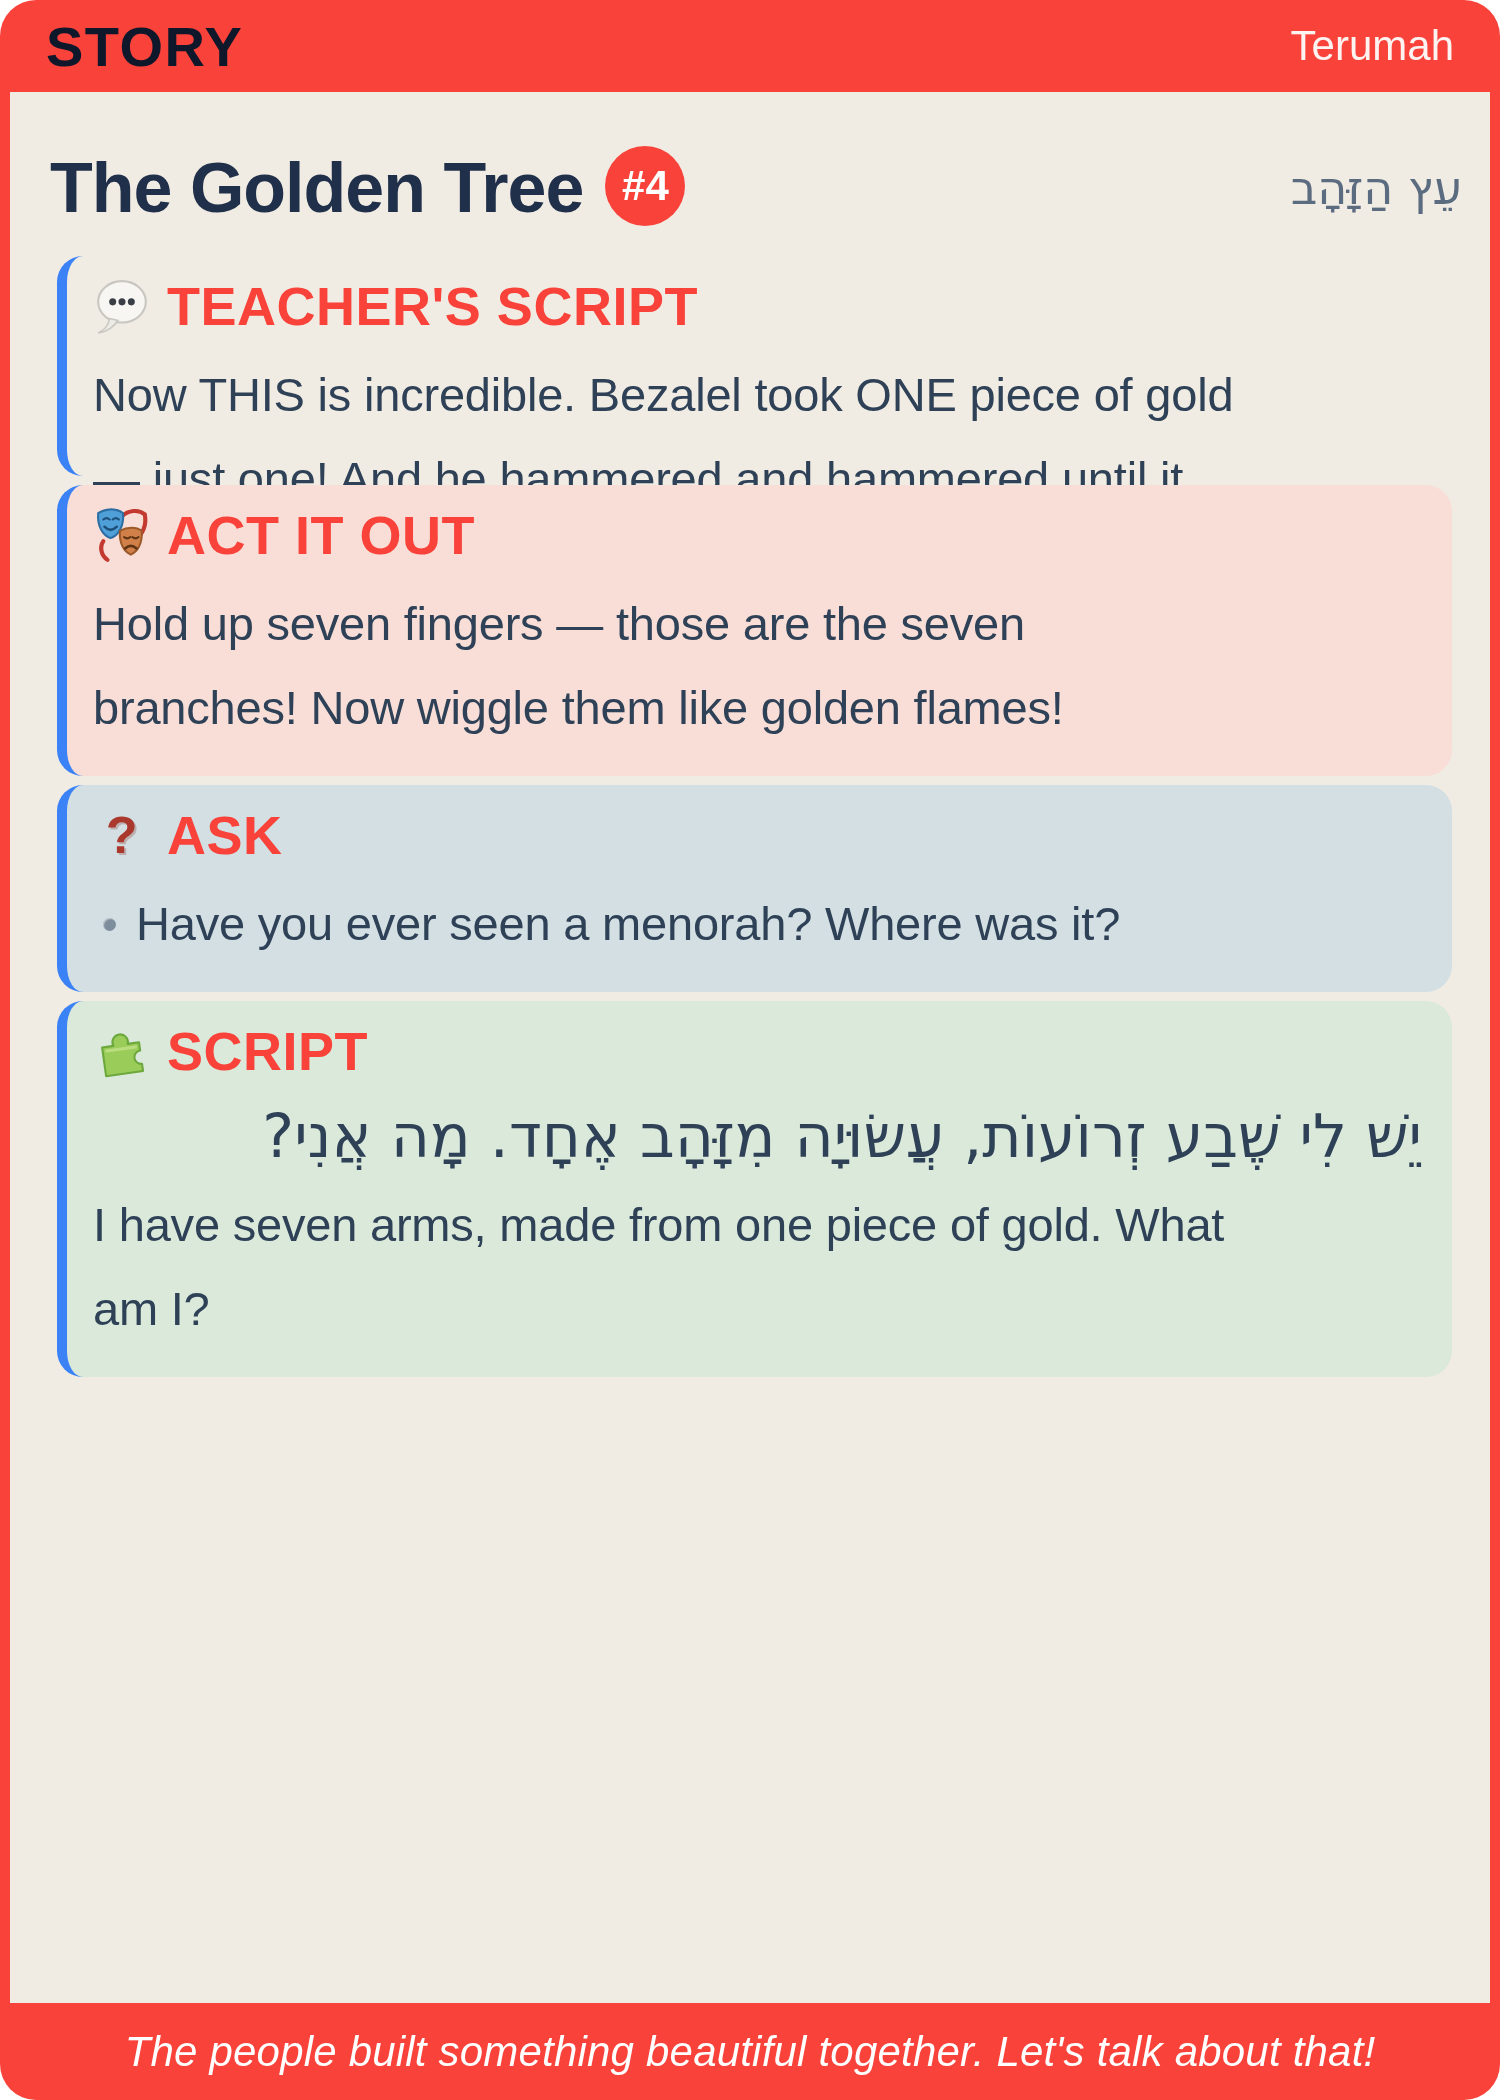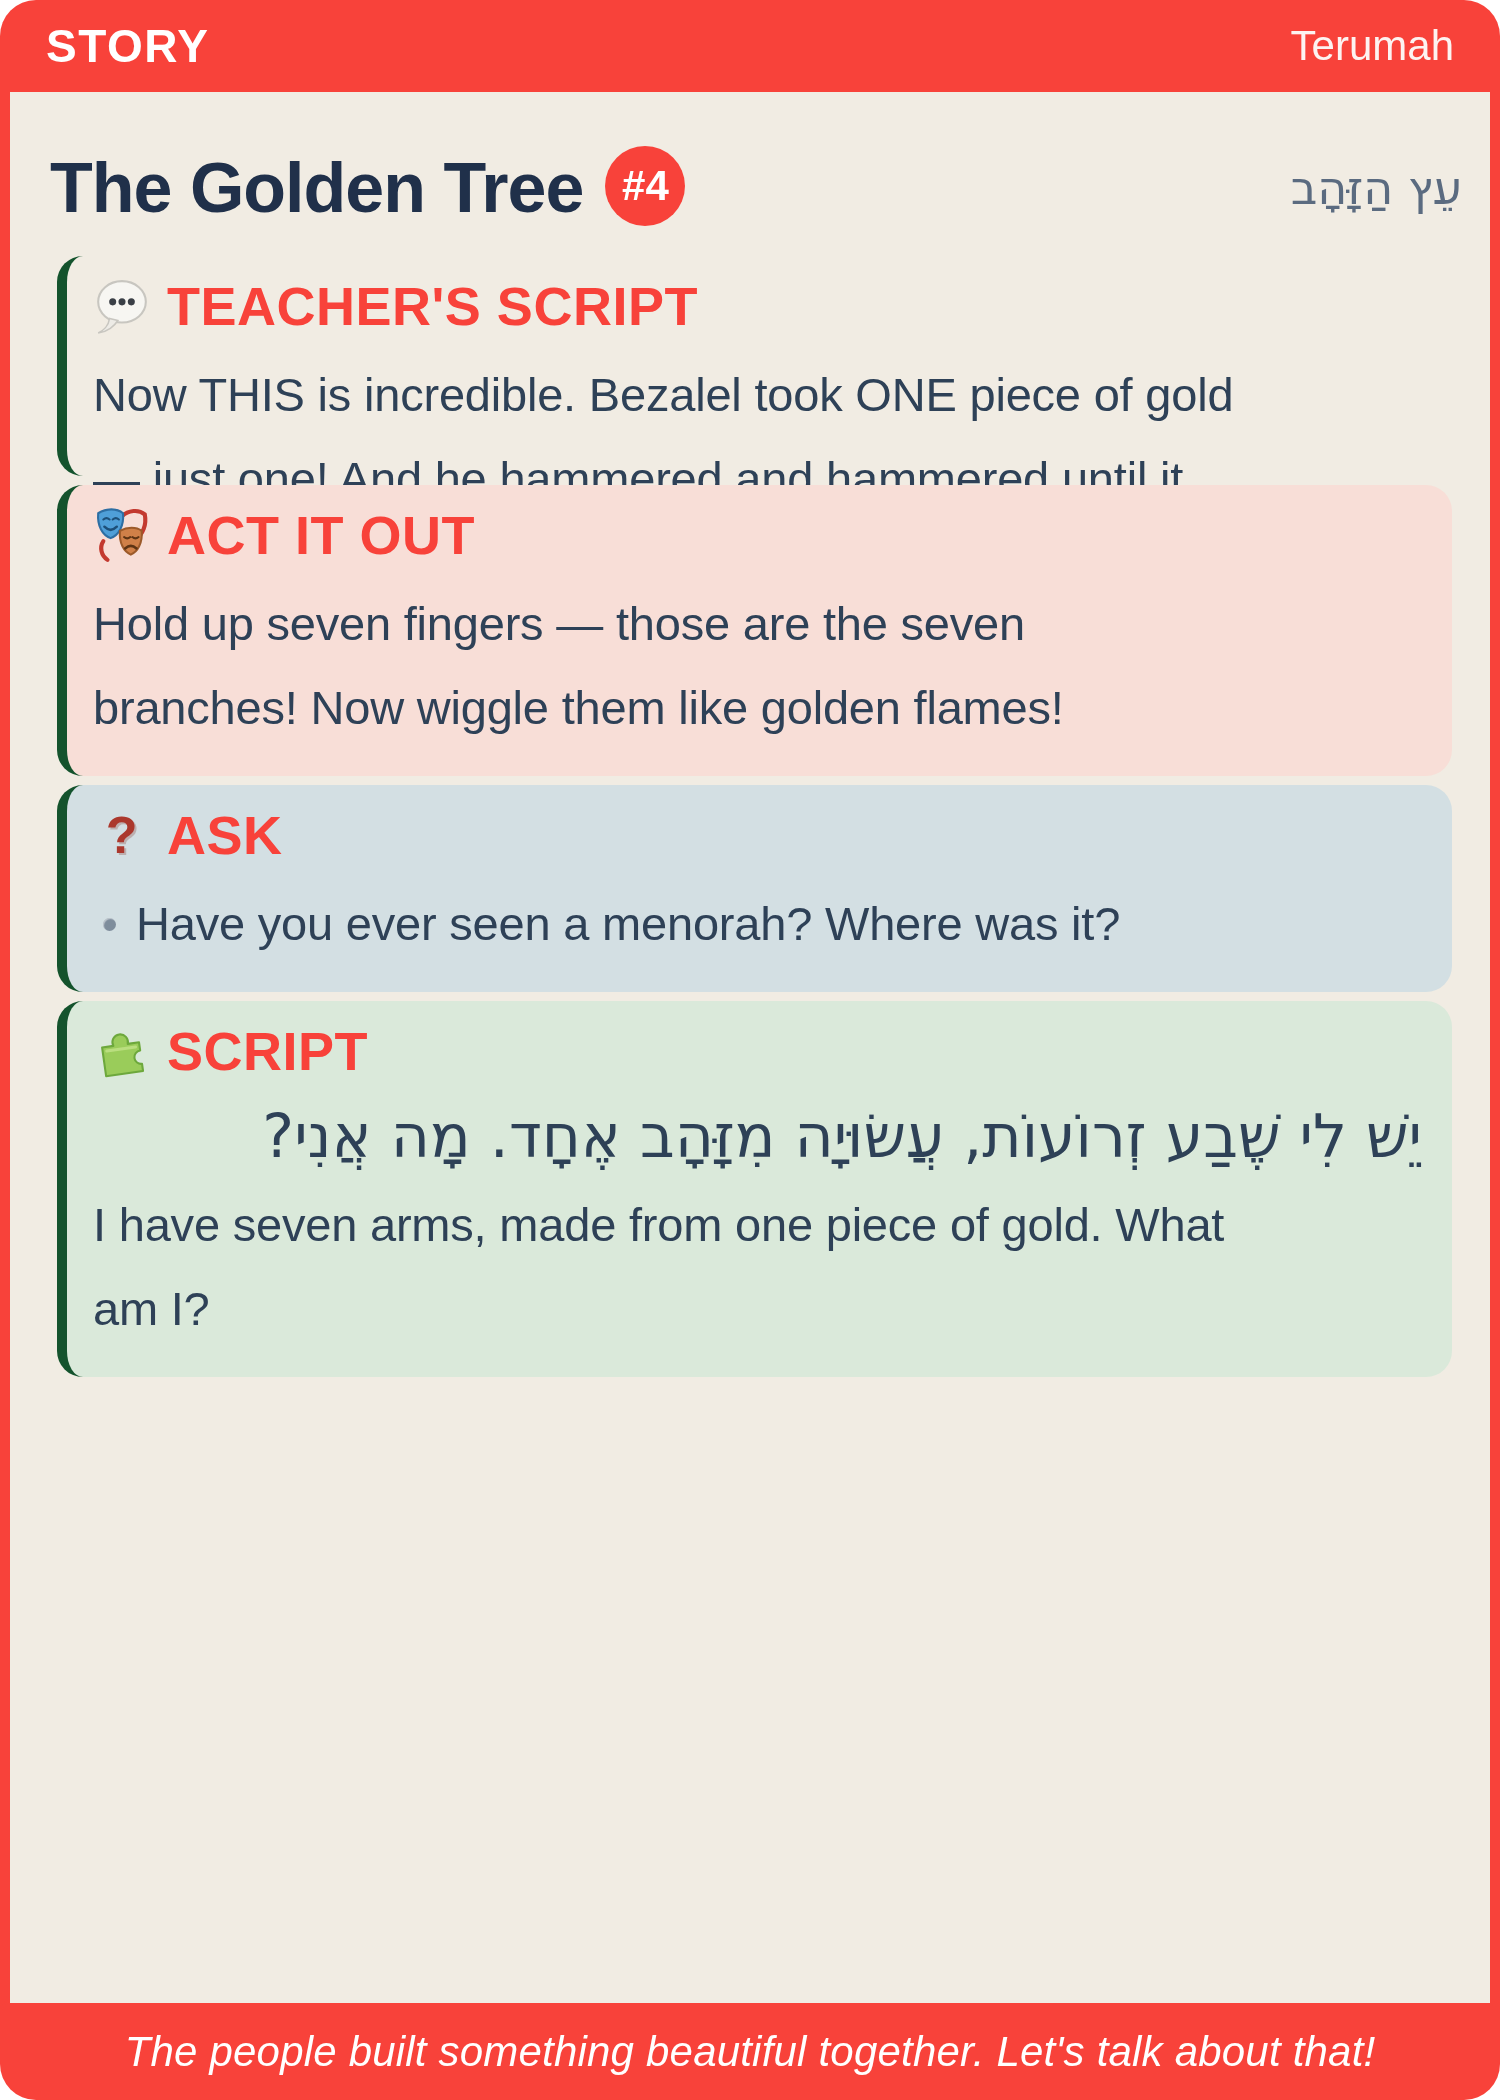--- a/index.html
+++ b/index.html
@@ -15,21 +15,21 @@
     display: flex; flex-direction: column;
   }
 
   
   .topbar {
     height: 92px; flex: 0 0 92px;
     display: flex; align-items: center; justify-content: space-between;
     padding: 0 46px;
   }
   .kicker {
-    color: #ffffff; font-size: 46px; font-weight: 800; letter-spacing: 1.5px;
+    color: #0f172a; font-size: 56px; font-weight: 800; letter-spacing: 1.5px;
   }
   .parsha {
     color: #fdf3f1; font-size: 42px; font-weight: 500;
   }
 
   
   .content {
     flex: 1 1 auto;
     margin: 0 10px;
     background: #f1ece3;
@@ -57,21 +57,21 @@
   .hebrew { font-family: "DejaVu Sans", sans-serif; }
   .title-hebrew {
     color: #5b6b80; font-size: 46px; font-weight: 500;
   }
 
   
   .sections { margin-top: 22px; }
   .section {
     position: relative;
     margin: 0 38px 9px 47px;
-    border-left: 10px solid #14532d;
+    border-left: 10px solid #3b82f6;
     border-radius: 26px;
     padding: 14px 30px 26px 26px;
   }
   .section.script { background: transparent; height: 220px; overflow: visible; z-index: 0; }
   .section.act    { background: #f8ded7; z-index: 1; }
   .section.ask    { background: #d3dfe3; z-index: 1; }
   .section.riddle { background: #dae9da; z-index: 1; }
   .section.tip    { background: #f6e3c6; z-index: 1; }
 
   .sec-head {

